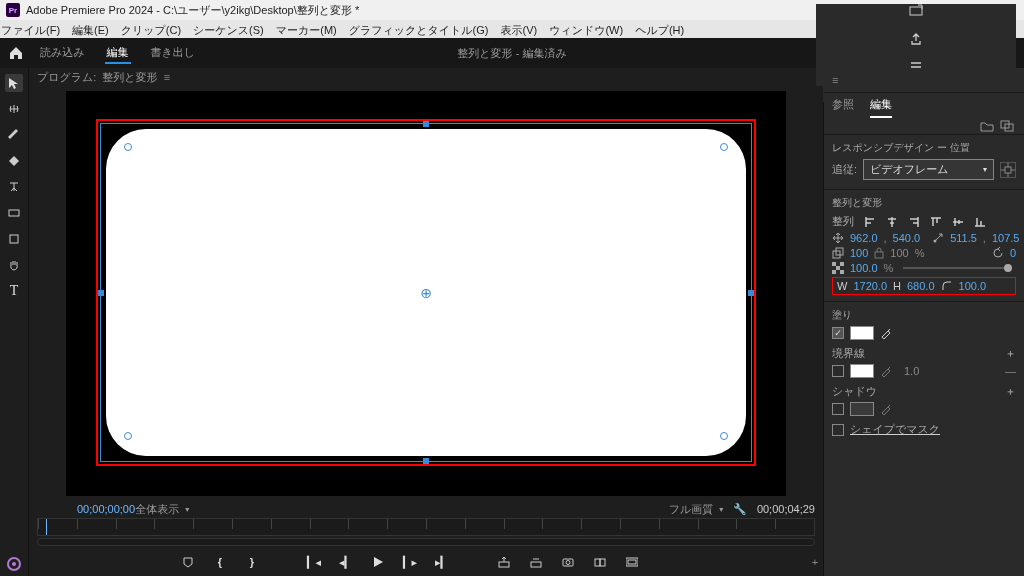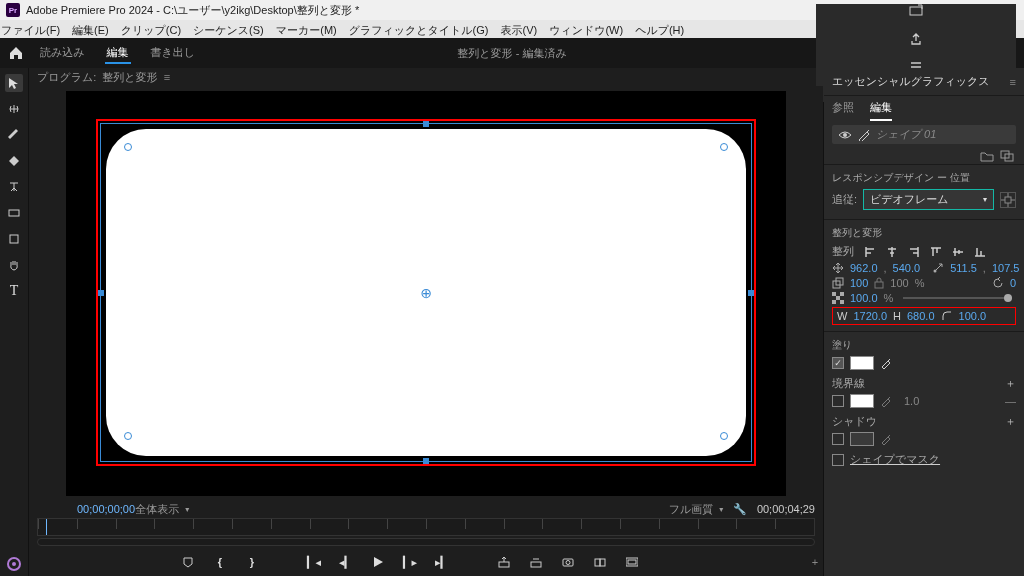--- a/index.html
+++ b/index.html
@@ -322,40 +322,25 @@
             <rect x="2" y="4" width="8" height="4" fill="none" stroke="#ccc"></rect>
           </svg>
         </span>
       <span class="sep"></span>
       <span class="btn" style="color:#888;">+</span>
     </div>
   </div>
 
   <div class="right">
     <div class="panel-title">
-      <span>エッセンシャルグラフィックス</span>
       <span style="color:#888;">≡</span>
     </div>
     <div class="subtabs">
       <span>参照</span>
       <span class="active">編集</span>
-    </div>
-    <div class="layer-row">
-      <span class="eye">
-        <svg width="14" height="10" viewBox="0 0 14 10">
-            <path d="M1 5 Q7 -1 13 5 Q7 11 1 5 Z" fill="none" stroke="#ccc"></path>
-            <circle cx="7" cy="5" r="2" fill="#ccc"></circle>
-          </svg>
-      </span>
-      <span class="pen">
-        <svg width="12" height="12">
-            <path d="M1 11 L9 3 L11 5 L3 13 Z M9 3 L11 1" stroke="#ccc" fill="none"></path>
-          </svg>
-      </span>
-      <span class="name">シェイプ 01</span>
     </div>
     <div class="paneltools">
       <span>
           <svg width="14" height="12">
             <path d="M1 3 H5 L7 5 H13 V11 H1 Z" fill="none" stroke="#999"></path>
           </svg>
         </span>
       <span>
           <svg width="14" height="12">
             <rect x="1" y="1" width="8" height="7" fill="none" stroke="#999"></rect>

